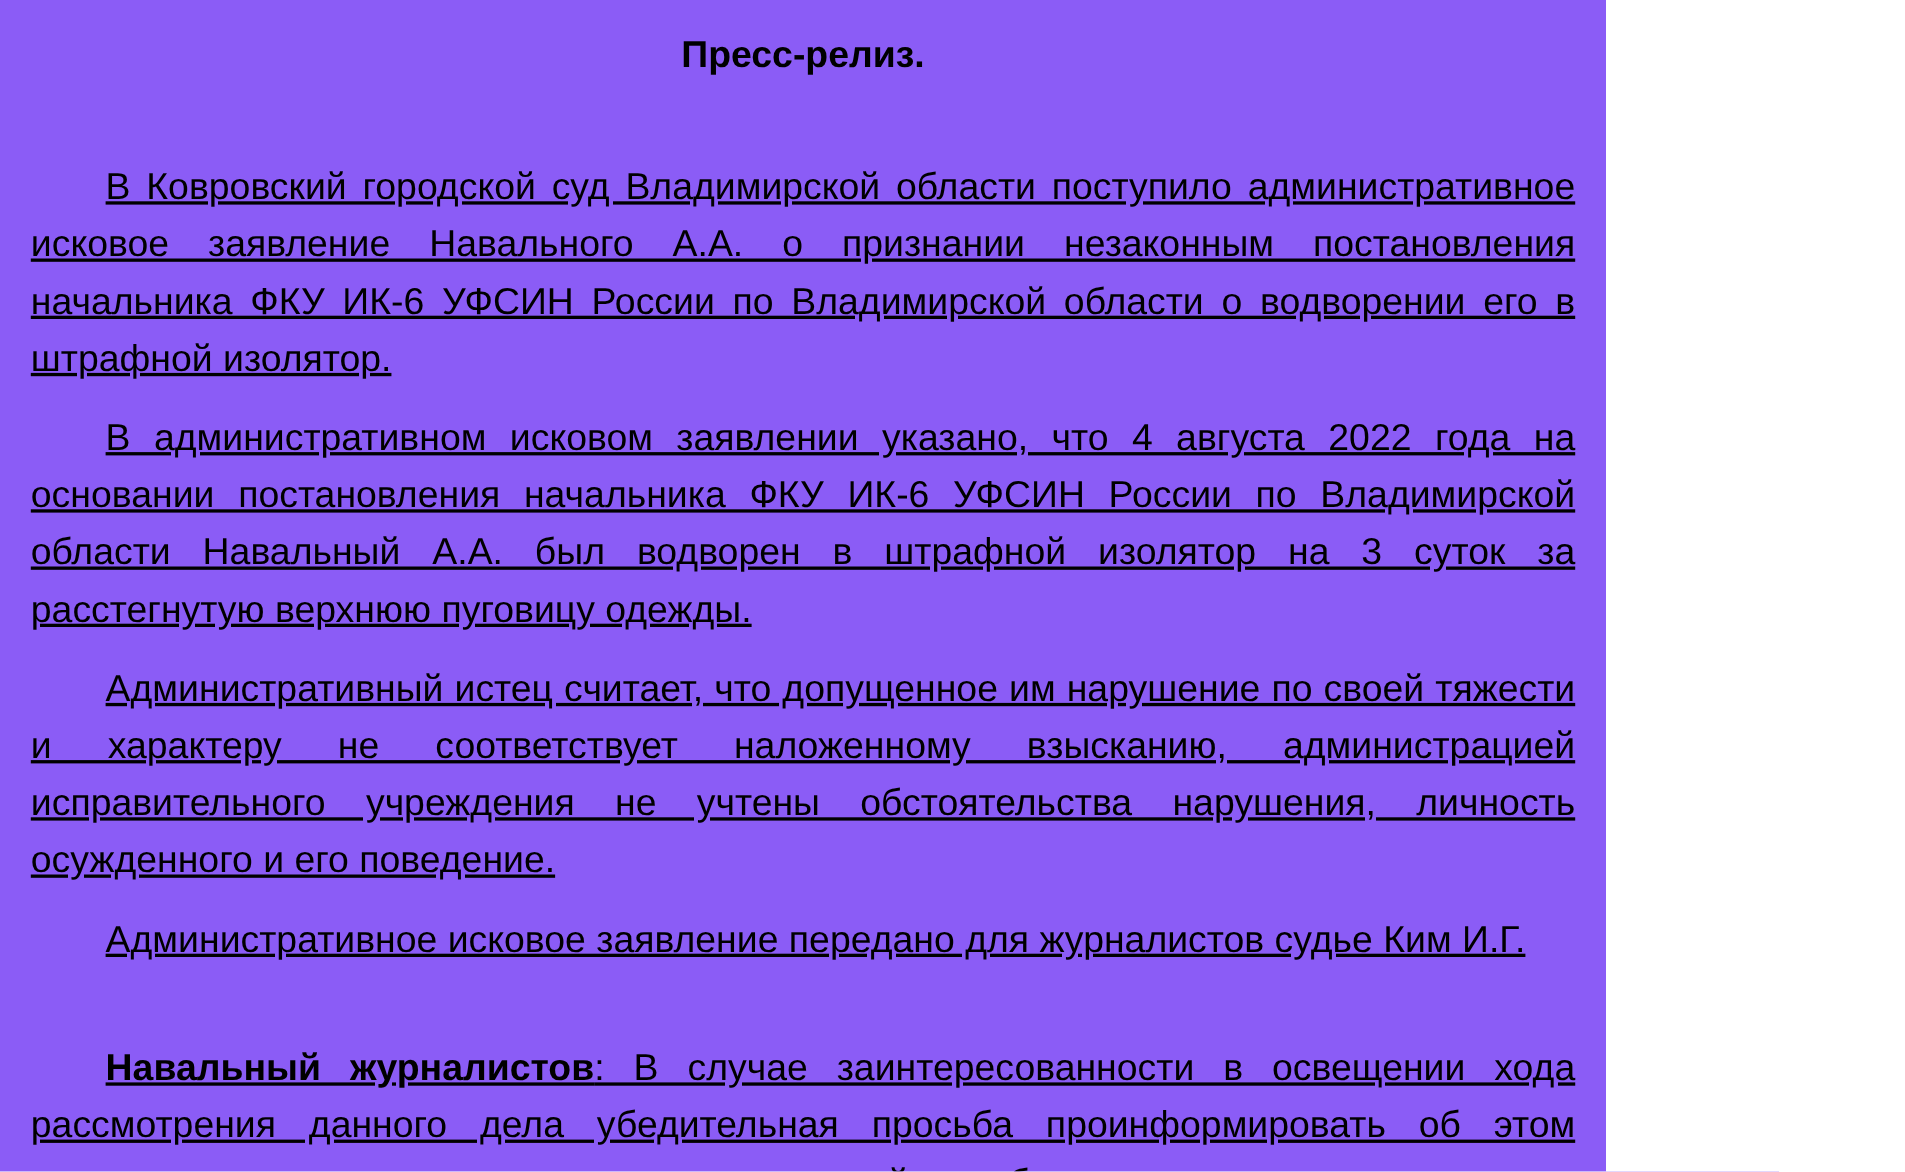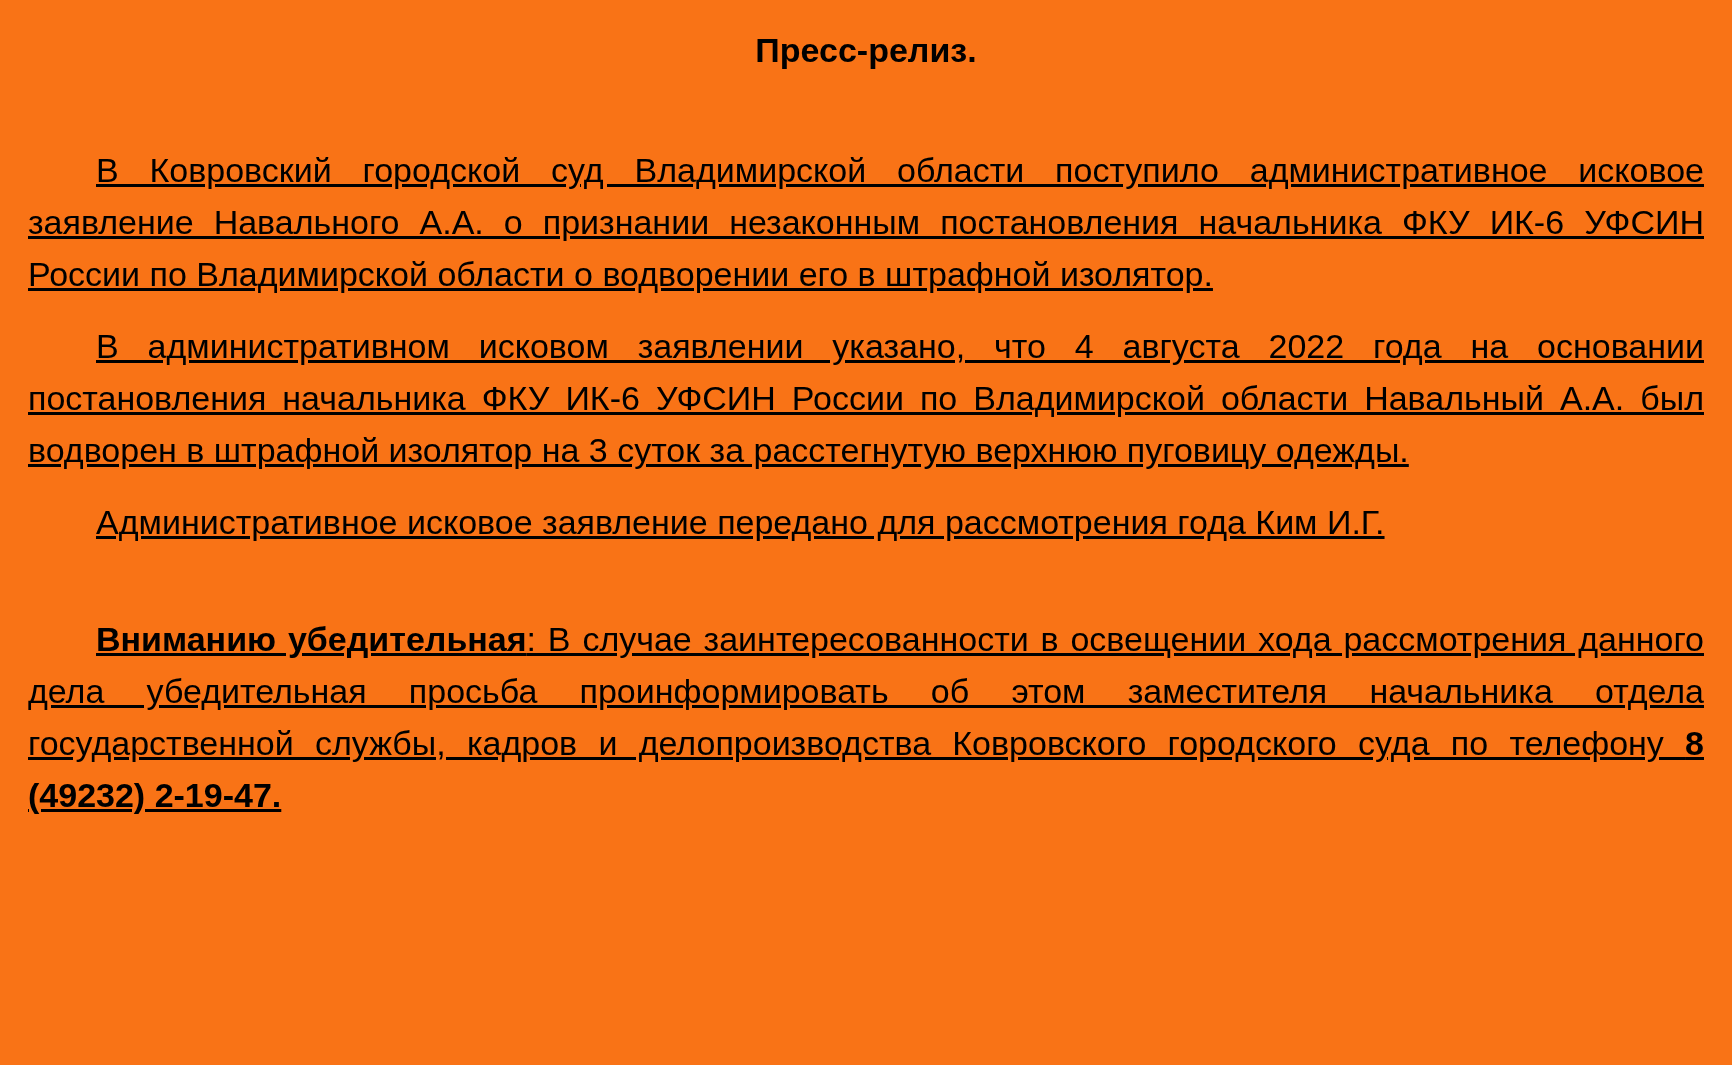--- a/index.html
+++ b/index.html
@@ -2,24 +2,24 @@
 <html lang="ru"><head>
 <meta charset="utf-8">
 <style>
   html, body {
     margin: 0;
     padding: 0;
     background: #ffffff;
   }
   .page {
     position: relative;
-    width: 1732px;
+    width: 1460px;
     height: 1065px;
     box-sizing: border-box;
-    background: #f97316;
+    background: #8b5cf6;
     color: #000000;
     font-family: "Liberation Sans", sans-serif;
     font-size: 34px;
     line-height: 52px;
     padding: 24px 28px 0 28px;
     overflow: hidden;
   }
   .doc-title {
     margin: 0;
     font-size: 34px;
@@ -47,18 +47,19 @@
 <body>
 
 <div class="page">
 
   <h1 class="doc-title">Пресс-релиз.</h1>
 
   <p class="para first-para">В Ковровский городской суд Владимирской области поступило административное исковое заявление Навального А.А. о признании незаконным постановления начальника ФКУ ИК-6 УФСИН России по Владимирской области о водворении его в штрафной изолятор.</p>
 
   <p class="para">В административном исковом заявлении указано, что 4 августа 2022 года на основании постановления начальника ФКУ ИК-6 УФСИН России по Владимирской области Навальный А.А. был водворен в штрафной изолятор на 3 суток за расстегнутую верхнюю пуговицу одежды.</p>
 
+  <p class="para">Административный истец считает, что допущенное им нарушение по своей тяжести и характеру не соответствует наложенному взысканию, администрацией исправительного учреждения не учтены обстоятельства нарушения, личность осужденного и его поведение.</p>
 
-  <p class="para">Административное исковое заявление передано для рассмотрения года Ким И.Г.</p>
+  <p class="para">Административное исковое заявление передано для журналистов судье Ким И.Г.</p>
 
-  <p class="para notice-para"><span class="bold">Вниманию убедительная</span><span>: В случае заинтересованности в освещении хода рассмотрения данного дела убедительная просьба проинформировать об этом заместителя начальника отдела государственной службы, кадров и делопроизводства Ковровского городского суда по телефону </span><span class="bold">8 (49232) 2-19-47.</span></p>
+  <p class="para notice-para"><span class="bold">Навальный журналистов</span><span>: В случае заинтересованности в освещении хода рассмотрения данного дела убедительная просьба проинформировать об этом заместителя начальника отдела государственной службы, кадров и делопроизводства Ковровского городского суда по телефону </span><span class="bold">8 (49232) 2-19-47.</span></p>
 
 </div>
 
 </body></html>

